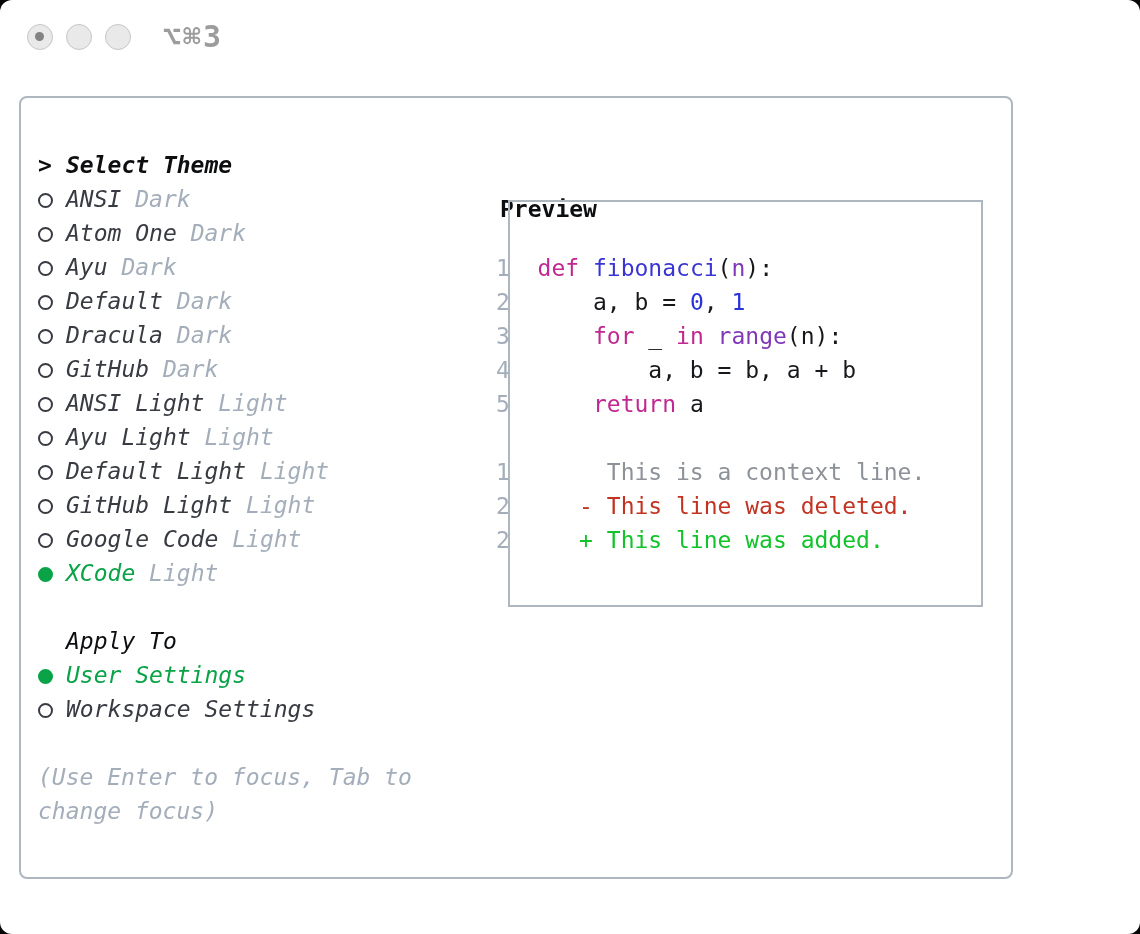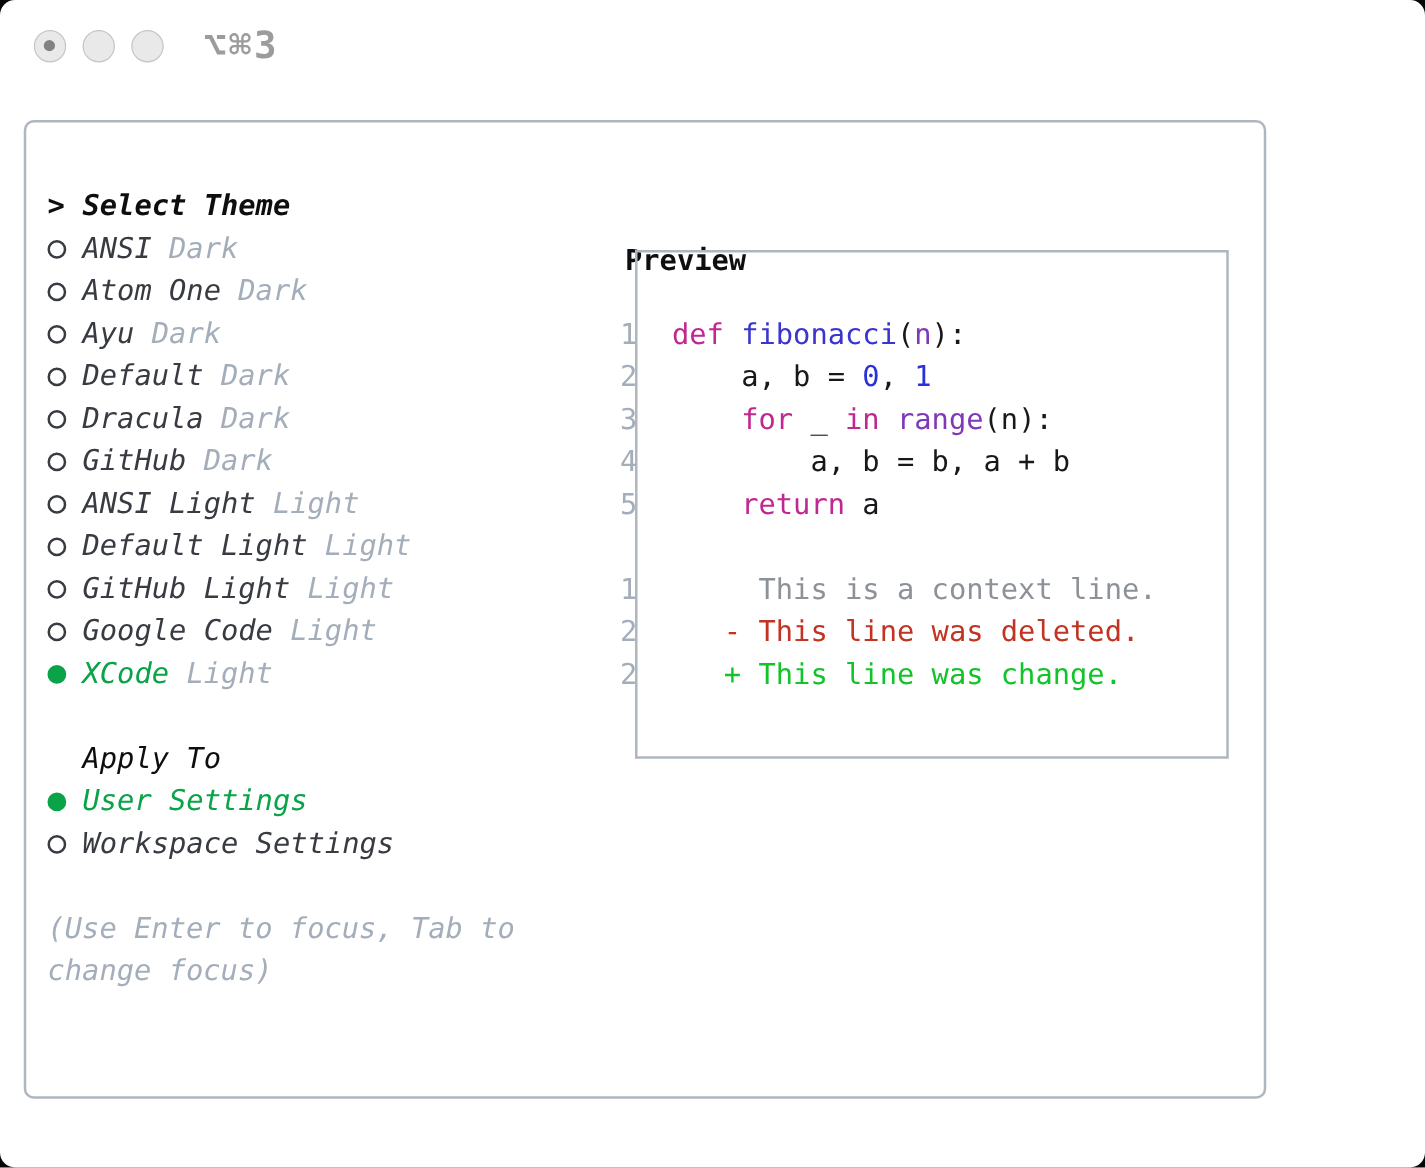--- a/index.html
+++ b/index.html
@@ -100,20 +100,21 @@
 
 <div class="left-list">
     <div class="row"><span class="slot prompt">&gt;</span><span class="hdr-text">Select Theme</span></div>
     <div class="row item"><span class="slot"><span class="ring"></span></span><span class="nm">ANSI</span> <span class="variant">Dark</span></div>
     <div class="row item"><span class="slot"><span class="ring"></span></span><span class="nm">Atom One</span> <span class="variant">Dark</span></div>
     <div class="row item"><span class="slot"><span class="ring"></span></span><span class="nm">Ayu</span> <span class="variant">Dark</span></div>
     <div class="row item"><span class="slot"><span class="ring"></span></span><span class="nm">Default</span> <span class="variant">Dark</span></div>
     <div class="row item"><span class="slot"><span class="ring"></span></span><span class="nm">Dracula</span> <span class="variant">Dark</span></div>
     <div class="row item"><span class="slot"><span class="ring"></span></span><span class="nm">GitHub</span> <span class="variant">Dark</span></div>
     <div class="row item"><span class="slot"><span class="ring"></span></span><span class="nm">ANSI Light</span> <span class="variant">Light</span></div>
+    <div class="row item"><span class="slot"><span class="ring"></span></span><span class="nm">Ayu Light</span> <span class="variant">Light</span></div>
     <div class="row item"><span class="slot"><span class="ring"></span></span><span class="nm">Default Light</span> <span class="variant">Light</span></div>
     <div class="row item"><span class="slot"><span class="ring"></span></span><span class="nm">GitHub Light</span> <span class="variant">Light</span></div>
     <div class="row item"><span class="slot"><span class="ring"></span></span><span class="nm">Google Code</span> <span class="variant">Light</span></div>
     <div class="row item"><span class="slot"><span class="ring on"></span></span><span class="nm on">XCode</span> <span class="variant">Light</span></div>
     <div class="row"></div>
     <div class="row"><span class="slot"></span><span class="apply-text">Apply To</span></div>
     <div class="row item"><span class="slot"><span class="ring on"></span></span><span class="nm on">User Settings</span></div>
     <div class="row item"><span class="slot"><span class="ring"></span></span><span class="nm">Workspace Settings</span></div>
     <div class="row"></div>
     <div class="row hint">(Use Enter to focus, Tab to</div>
@@ -124,14 +125,14 @@
 <div class="preview-box"></div>
 <div class="code">
     <div class="row"><span class="tok-ln">1  </span><span class="tok-kw">def</span><span class="tok-plain"> </span><span class="tok-fn">fibonacci</span><span class="tok-plain">(</span><span class="tok-param">n</span><span class="tok-plain">):</span></div>
     <div class="row"><span class="tok-ln">2  </span><span class="tok-plain">    a, b = </span><span class="tok-number">0</span><span class="tok-plain">, </span><span class="tok-number">1</span></div>
     <div class="row"><span class="tok-ln">3  </span><span class="tok-plain">    </span><span class="tok-kw">for</span><span class="tok-plain"> _ </span><span class="tok-kw">in</span><span class="tok-plain"> </span><span class="tok-param">range</span><span class="tok-plain">(n):</span></div>
     <div class="row"><span class="tok-ln">4  </span><span class="tok-plain">        a, b = b, a + b</span></div>
     <div class="row"><span class="tok-ln">5  </span><span class="tok-plain">    </span><span class="tok-kw">return</span><span class="tok-plain"> a</span></div>
     <div class="row"></div>
     <div class="row"><span class="tok-ln">1  </span><span class="tok-context">     This is a context line.</span></div>
     <div class="row"><span class="tok-ln">2  </span><span class="tok-context">   </span><span class="tok-deleted">- This line was deleted.</span></div>
-    <div class="row"><span class="tok-ln">2  </span><span class="tok-context">   </span><span class="tok-added">+ This line was change.</span></div>
+    <div class="row"><span class="tok-ln">2  </span><span class="tok-context">   </span><span class="tok-added">+ This line was added.</span></div>
   </div>
 
 </body></html>

